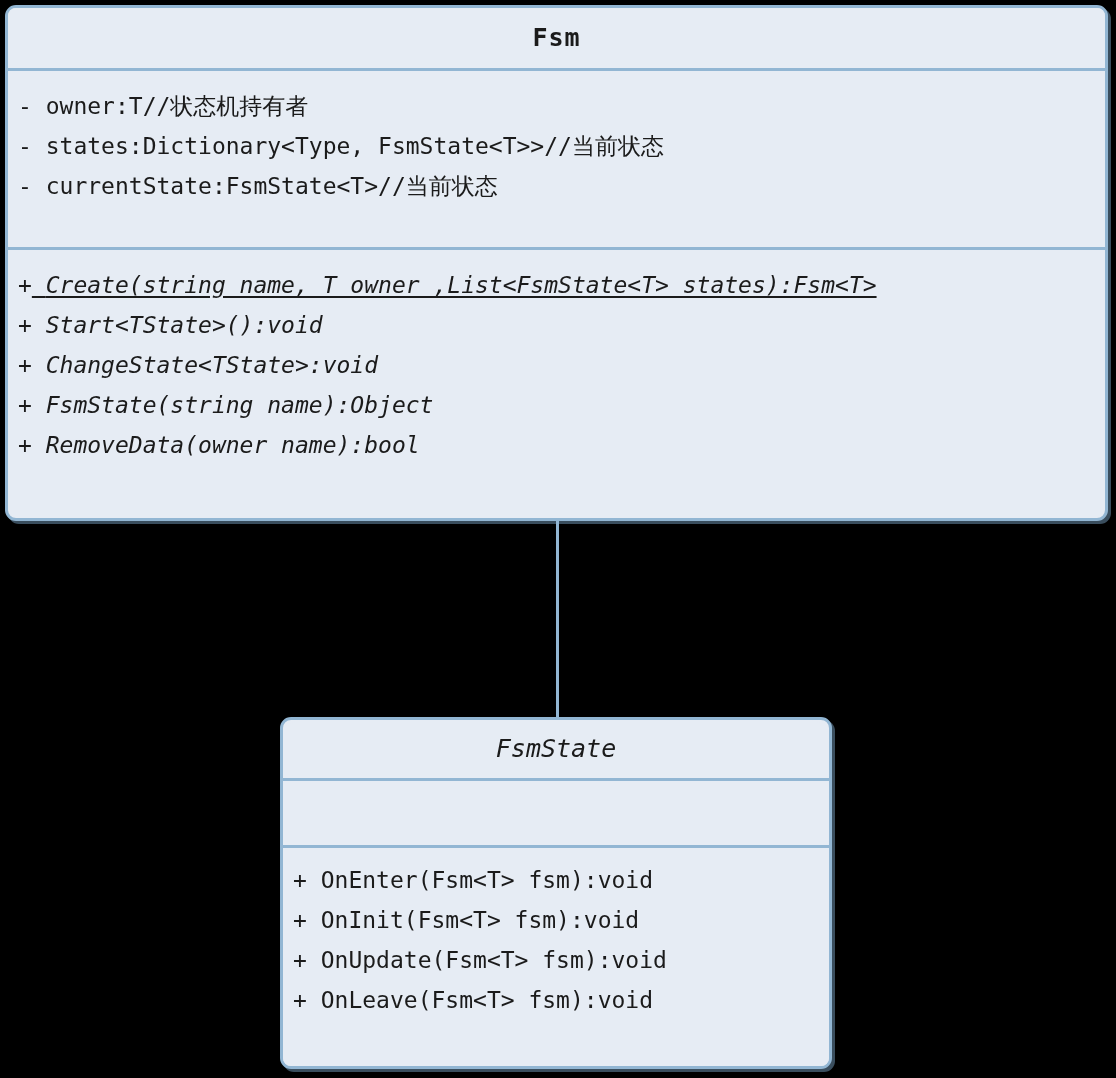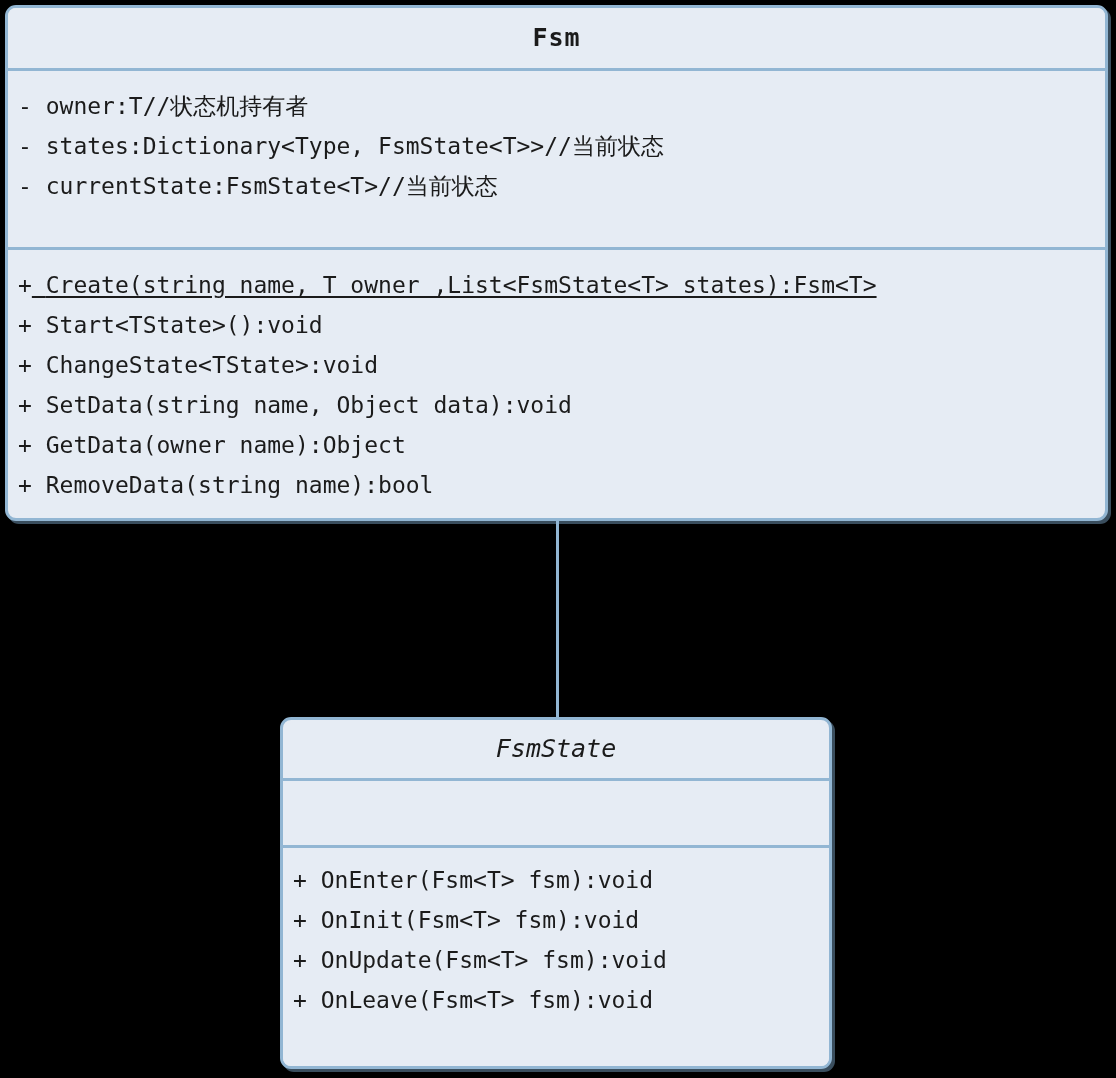--- a/index.html
+++ b/index.html
@@ -100,20 +100,21 @@
     font-size: 23px;
   }
   #fsm-operations {
     height: 251px;
     padding: 15px 0 0 10px;
   }
   #fsm-operations .uml-member {
     height: 40px;
     line-height: 40px;
     font-size: 23px;
+    font-style: italic;
   }
 
   
   #fsmstate-class {
     left: 280px;
     top: 717px;
     width: 552px;
     height: 352px;
   }
   #fsmstate-class .uml-title {
@@ -155,23 +156,22 @@
     <div class="uml-compartment" id="fsm-attributes">
         <div class="uml-member"><span class="uml-visibility">-</span> <span>owner:T//</span><span class="cjk">状态机持有者</span></div>
         <div class="uml-member"><span class="uml-visibility">-</span> <span>states:Dictionary&lt;Type, FsmState&lt;T&gt;&gt;//</span><span class="cjk">当前状态</span></div>
         <div class="uml-member"><span class="uml-visibility">-</span> <span>currentState:FsmState&lt;T&gt;//</span><span class="cjk">当前状态</span></div>
       </div>
     <div class="uml-divider"></div>
     <div class="uml-compartment" id="fsm-operations">
         <div class="uml-member is-static"><span class="uml-visibility">+</span> <span>Create(string name, T owner ,List&lt;FsmState&lt;T&gt; states):Fsm&lt;T&gt;</span></div>
         <div class="uml-member"><span class="uml-visibility">+</span> <span>Start&lt;TState&gt;():void</span></div>
         <div class="uml-member"><span class="uml-visibility">+</span> <span>ChangeState&lt;TState&gt;:void</span></div>
-        <div class="uml-member"><span class="uml-visibility">+</span> <span>SetData(string name, Object data):void</span></div>
-        <div class="uml-member"><span class="uml-visibility">+</span> <span>GetData(owner name):Object</span></div>
-        <div class="uml-member"><span class="uml-visibility">+</span> <span>RemoveData(string name):bool</span></div>
+        <div class="uml-member"><span class="uml-visibility">+</span> <span>FsmState(string name):Object</span></div>
+        <div class="uml-member"><span class="uml-visibility">+</span> <span>RemoveData(owner name):bool</span></div>
       </div>
   </div>
 
   <div id="generalization-connector"></div>
 
   <div class="uml-class" id="fsmstate-class">
     <div class="uml-title is-italic">FsmState</div>
     <div class="uml-divider"></div>
     <div class="uml-compartment" id="fsmstate-attributes"></div>
     <div class="uml-divider"></div>

